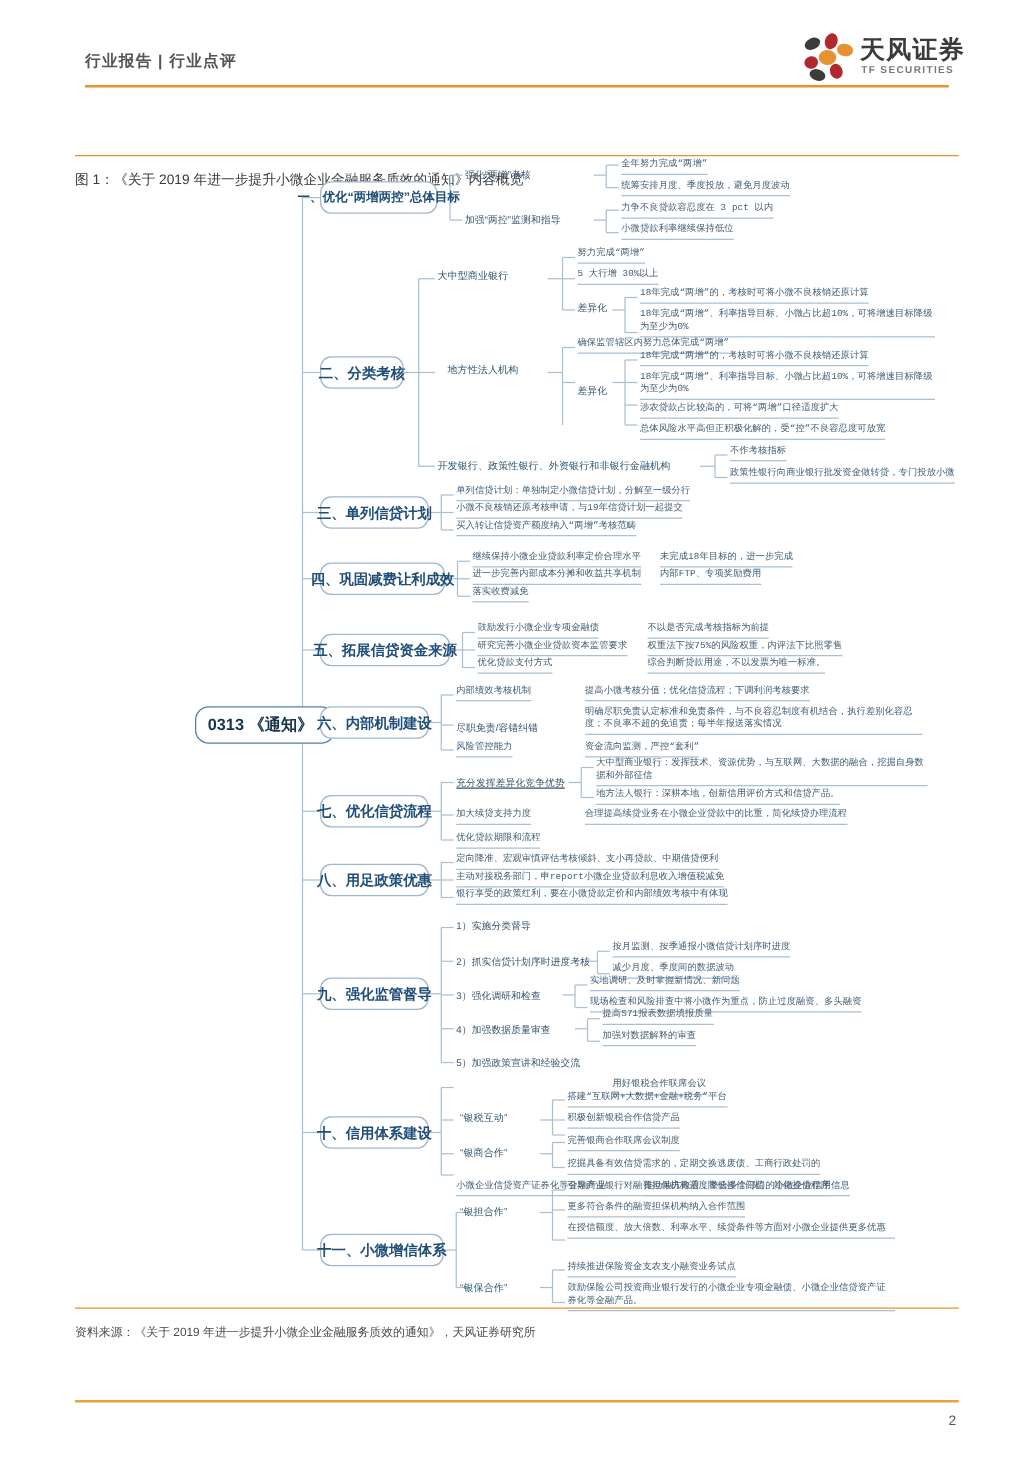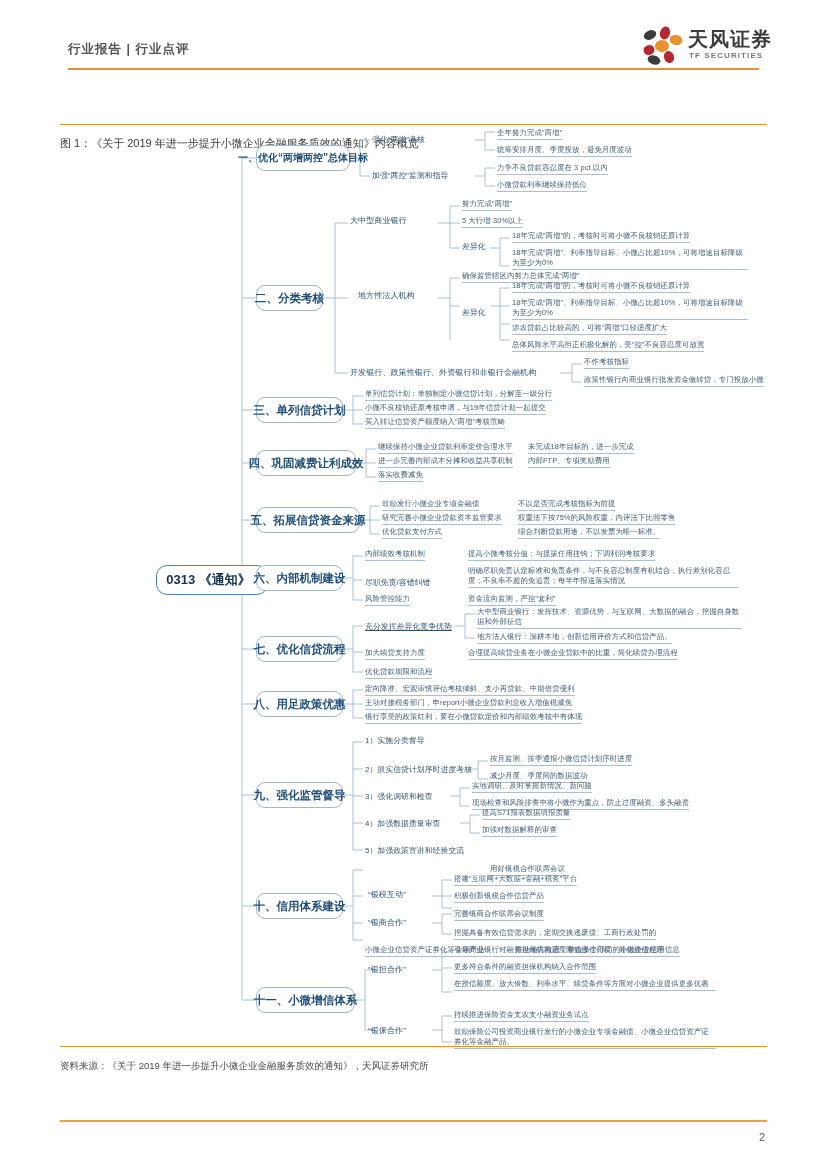--- a/index.html
+++ b/index.html
@@ -81,21 +81,21 @@
   
   .txt{
     position:absolute;
     font-size:7.4px;
     color:#3f5c75;
     line-height:9.6px;
     white-space:nowrap;
     letter-spacing:.1px;
   }
   .txt.wrap{white-space:normal;}
-  .txt.u{border-bottom:1px solid #a9c0d4;padding-bottom:1.5px;}
+  .txt.u{border-bottom:1px solid #a9c0d4;padding-bottom:1.5px;font-family:Liberation Mono, monospace;}
   .txt.mid{font-size:7.8px;color:#355470;}
   .txt.cat{font-size:8px;color:#2f5673;}
 
   
   .src-rule{
     position:absolute;left:60px;top:1046px;width:707px;height:1px;
     background:#E8922F;
   }
   .source{
     position:absolute;left:60px;top:1060px;
@@ -361,21 +361,21 @@
       <div class="txt u" style="left:458px;top:371px;">不以是否完成考核指标为前提</div>
       <div class="txt u" style="left:322px;top:385px;">研究完善小微企业贷款资本监管要求</div>
       <div class="txt u" style="left:458px;top:385px;">权重法下按75%的风险权重，内评法下比照零售</div>
       <div class="txt u" style="left:322px;top:399px;">优化贷款支付方式</div>
       <div class="txt u" style="left:458px;top:399px;">综合判断贷款用途，不以发票为唯一标准。</div>
 
       <div class="node lvl1" style="left:196px;top:437px;width:87px;height:26px;">
         <span>六、内部机制建设</span>
       </div>
       <div class="txt u" style="left:305px;top:421px;">内部绩效考核机制</div>
-      <div class="txt u" style="left:408px;top:421px;">提高小微考核分值；与提拔任用挂钩；下调利润考核要求</div>
+      <div class="txt u" style="left:408px;top:421px;">提高小微考核分值；优化信贷流程；下调利润考核要求</div>
       <div class="txt mid" style="left:305px;top:450px;">尽职免责/容错纠错</div>
       <div class="txt u wrap" style="left:408px;top:438px;width:270px;">明确尽职免责认定标准和免责条件，与不良容忍制度有机结合，执行差别化容忍度；不良率不超的免追责；每半年报送落实情况</div>
       <div class="txt u" style="left:305px;top:466px;">风险管控能力</div>
       <div class="txt u" style="left:408px;top:466px;">资金流向监测，严控“套利”</div>
 
       <div class="node lvl1" style="left:196px;top:508px;width:87px;height:26px;">
         <span>七、优化信贷流程</span>
       </div>
       <div class="txt mid" style="left:305px;top:494px;text-decoration:underline;">充分发挥差异化竞争优势</div>
       <div class="txt u wrap" style="left:417px;top:479px;width:265px;">大中型商业银行：发挥技术、资源优势，与互联网、大数据的融合，挖掘自身数据和外部征信</div>

